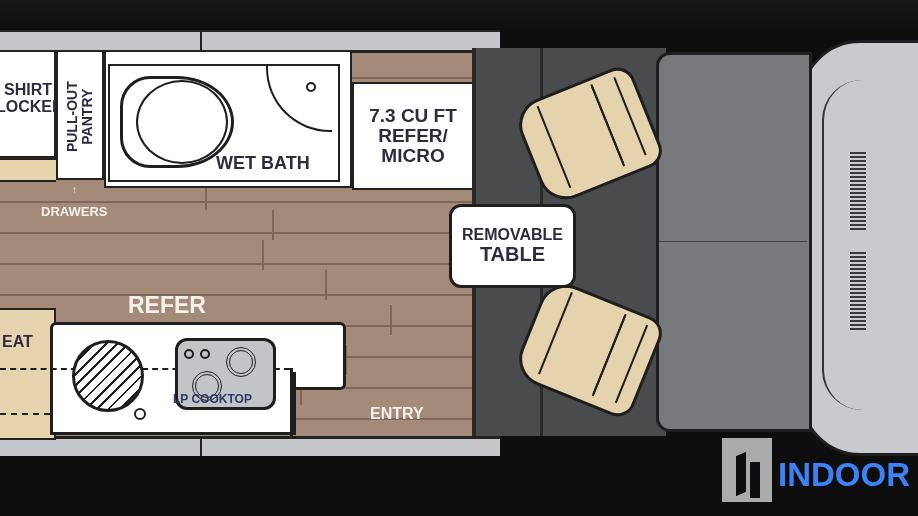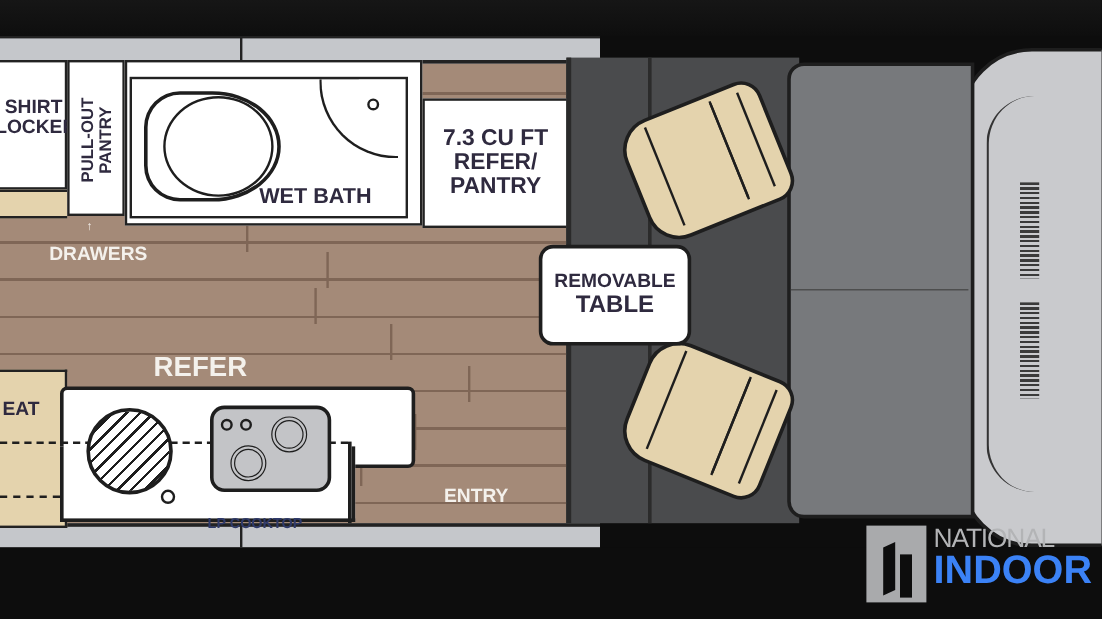--- a/index.html
+++ b/index.html
@@ -54,37 +54,37 @@
   <div class="lbl-dark" style="position:absolute;left:-2px;top:30px;width:56px;font-size:16px;white-space:pre;text-align:right;">SHIRT
 LOCKER</div>
 </div>
 <div class="abs" style="left:0;top:158px;width:56px;height:20px;background:#e4d3ad;border-top:2px solid #222;border-bottom:2px solid #222;"></div>
 
 <div class="room-white" style="left:56px;top:50px;width:44px;height:126px;">
   <div class="lbl-dark" style="position:absolute;left:-38px;top:50px;width:120px;font-size:14px;transform:rotate(-90deg);">PULL-OUT PANTRY</div>
 </div>
 
 <div class="lbl-light abs" style="left:72px;top:184px;font-size:10px;">↑</div>
-<div class="lbl-light abs" style="left:41px;top:204px;font-size:16px;">DRAWERS</div>
+<div class="lbl-light abs" style="left:41px;top:204px;font-size:13px;">DRAWERS</div>
 
 <div class="room-white" style="left:104px;top:50px;width:244px;height:134px;">
   <div class="abs" style="left:2px;top:12px;width:228px;height:114px;border:2px solid #222;"></div>
 
   <div class="abs" style="left:14px;top:24px;width:108px;height:86px;border:3px solid #1e1e1e;border-radius:30px 50% 50% 30px;"></div>
   <div class="abs" style="left:30px;top:28px;width:88px;height:80px;border:2px solid #1e1e1e;border-radius:50%;background:#fff;"></div>
 
   <div class="abs" style="left:160px;top:14px;width:64px;height:64px;border:2px solid #1e1e1e;border-radius:0 0 0 64px;border-top:none;border-right:none;"></div>
   <div class="abs" style="left:200px;top:30px;width:6px;height:6px;border:2px solid #1e1e1e;border-radius:50%;"></div>
   <div class="lbl-dark abs" style="left:110px;top:102px;font-size:18px;">WET BATH</div>
 </div>
 
 <div class="room-white" style="left:352px;top:50px;width:118px;height:104px;display:flex;flex-direction:column;justify-content:center;align-items:center;margin-top:32px;">
   <div class="lbl-dark" style="font-size:19px;">7.3 CU FT</div>
   <div class="lbl-dark" style="font-size:19px;text-align:right;">REFER/</div>
-  <div class="lbl-dark" style="font-size:19px;">PANTRY</div>
+  <div class="lbl-dark" style="font-size:19px;">MICRO</div>
 </div>
 
 <div class="cab"></div>
 <div class="cab-divider"></div>
 
 <div class="hood"></div>
 <div class="hood-inner"></div>
 <div class="grille" style="top:152px;height:80px;"></div>
 <div class="grille" style="top:252px;height:80px;"></div>
 <div class="dash"></div>
@@ -123,26 +123,25 @@
 
 <div class="abs" style="left:72px;top:340px;width:66px;height:66px;border:3px solid #1e1e1e;border-radius:50%;background:repeating-linear-gradient(-45deg,#fff 0,#fff 6px,#1e1e1e 6px,#1e1e1e 8px);"></div>
 <div class="abs" style="left:134px;top:408px;width:8px;height:8px;border:2px solid #1e1e1e;border-radius:50%;background:#fff;"></div>
 
 <div class="cooktop">
   <div class="abs" style="left:6px;top:8px;width:6px;height:6px;border:2px solid #1e1e1e;border-radius:50%;"></div>
   <div class="abs" style="left:22px;top:8px;width:6px;height:6px;border:2px solid #1e1e1e;border-radius:50%;"></div>
   <div class="burner" style="left:48px;top:6px;width:22px;height:22px;"></div>
   <div class="burner" style="left:14px;top:30px;width:22px;height:22px;"></div>
 </div>
-<div class="lbl-dark abs" style="left:173px;top:430px;font-size:12px;color:#2f3a6a;">LP COOKTOP</div>
+<div class="lbl-dark abs" style="left:173px;top:393px;font-size:12px;color:#2f3a6a;">LP COOKTOP</div>
 
 <div class="lbl-light abs" style="left:370px;top:405px;font-size:16px;">ENTRY</div>
 
 <div class="abs" style="left:0;top:456px;width:918px;height:60px;background:#0d0d0d;"></div>
 
 <div class="logo">
   <div class="abs" style="left:0;top:2px;width:50px;height:64px;background:#a9aaac;">
     <div class="abs" style="left:14px;top:16px;width:10px;height:40px;background:#0d0d0d;transform:skewY(-25deg);"></div>
     <div class="abs" style="left:28px;top:24px;width:10px;height:36px;background:#0d0d0d;"></div>
   </div>
-  <div class="abs" style="left:56px;top:0;font-size:22px;color:#b3b4b6;letter-spacing:-1px;">NATIONAL</div>
   <div class="abs" style="left:56px;top:20px;font-size:33px;color:#3b82f6;font-weight:bold;">INDOOR</div>
 </div>
 
 </body></html>

